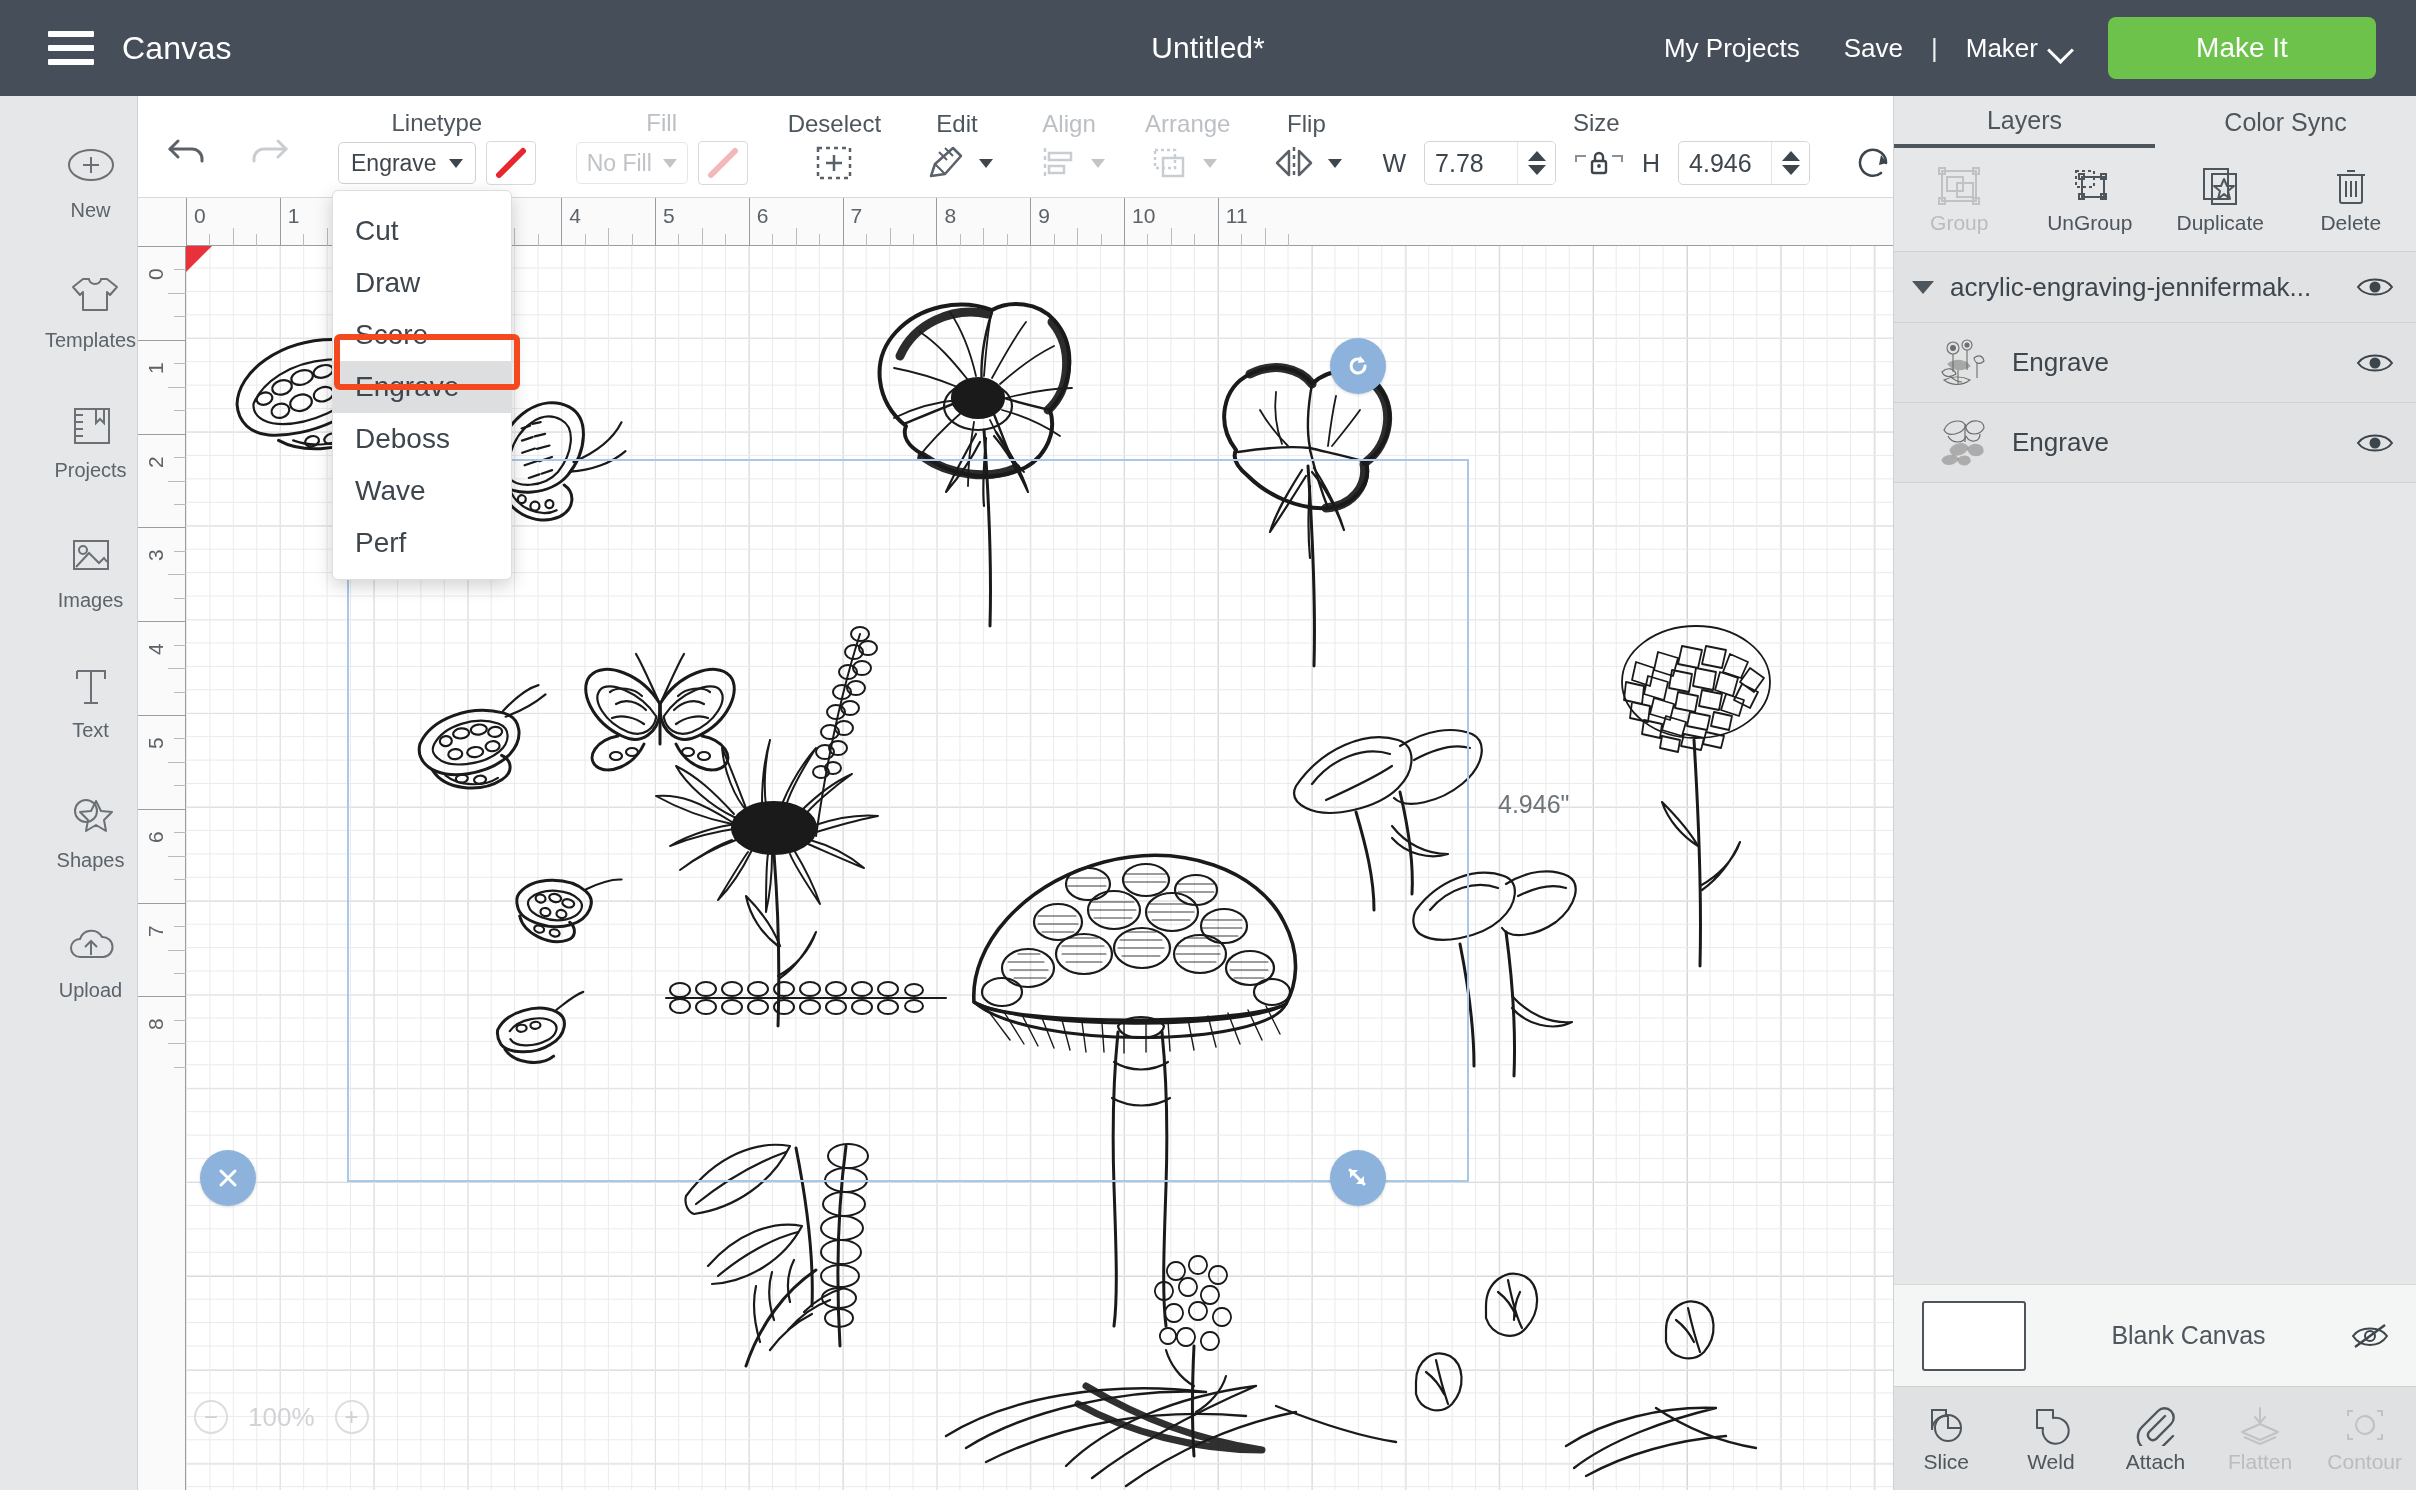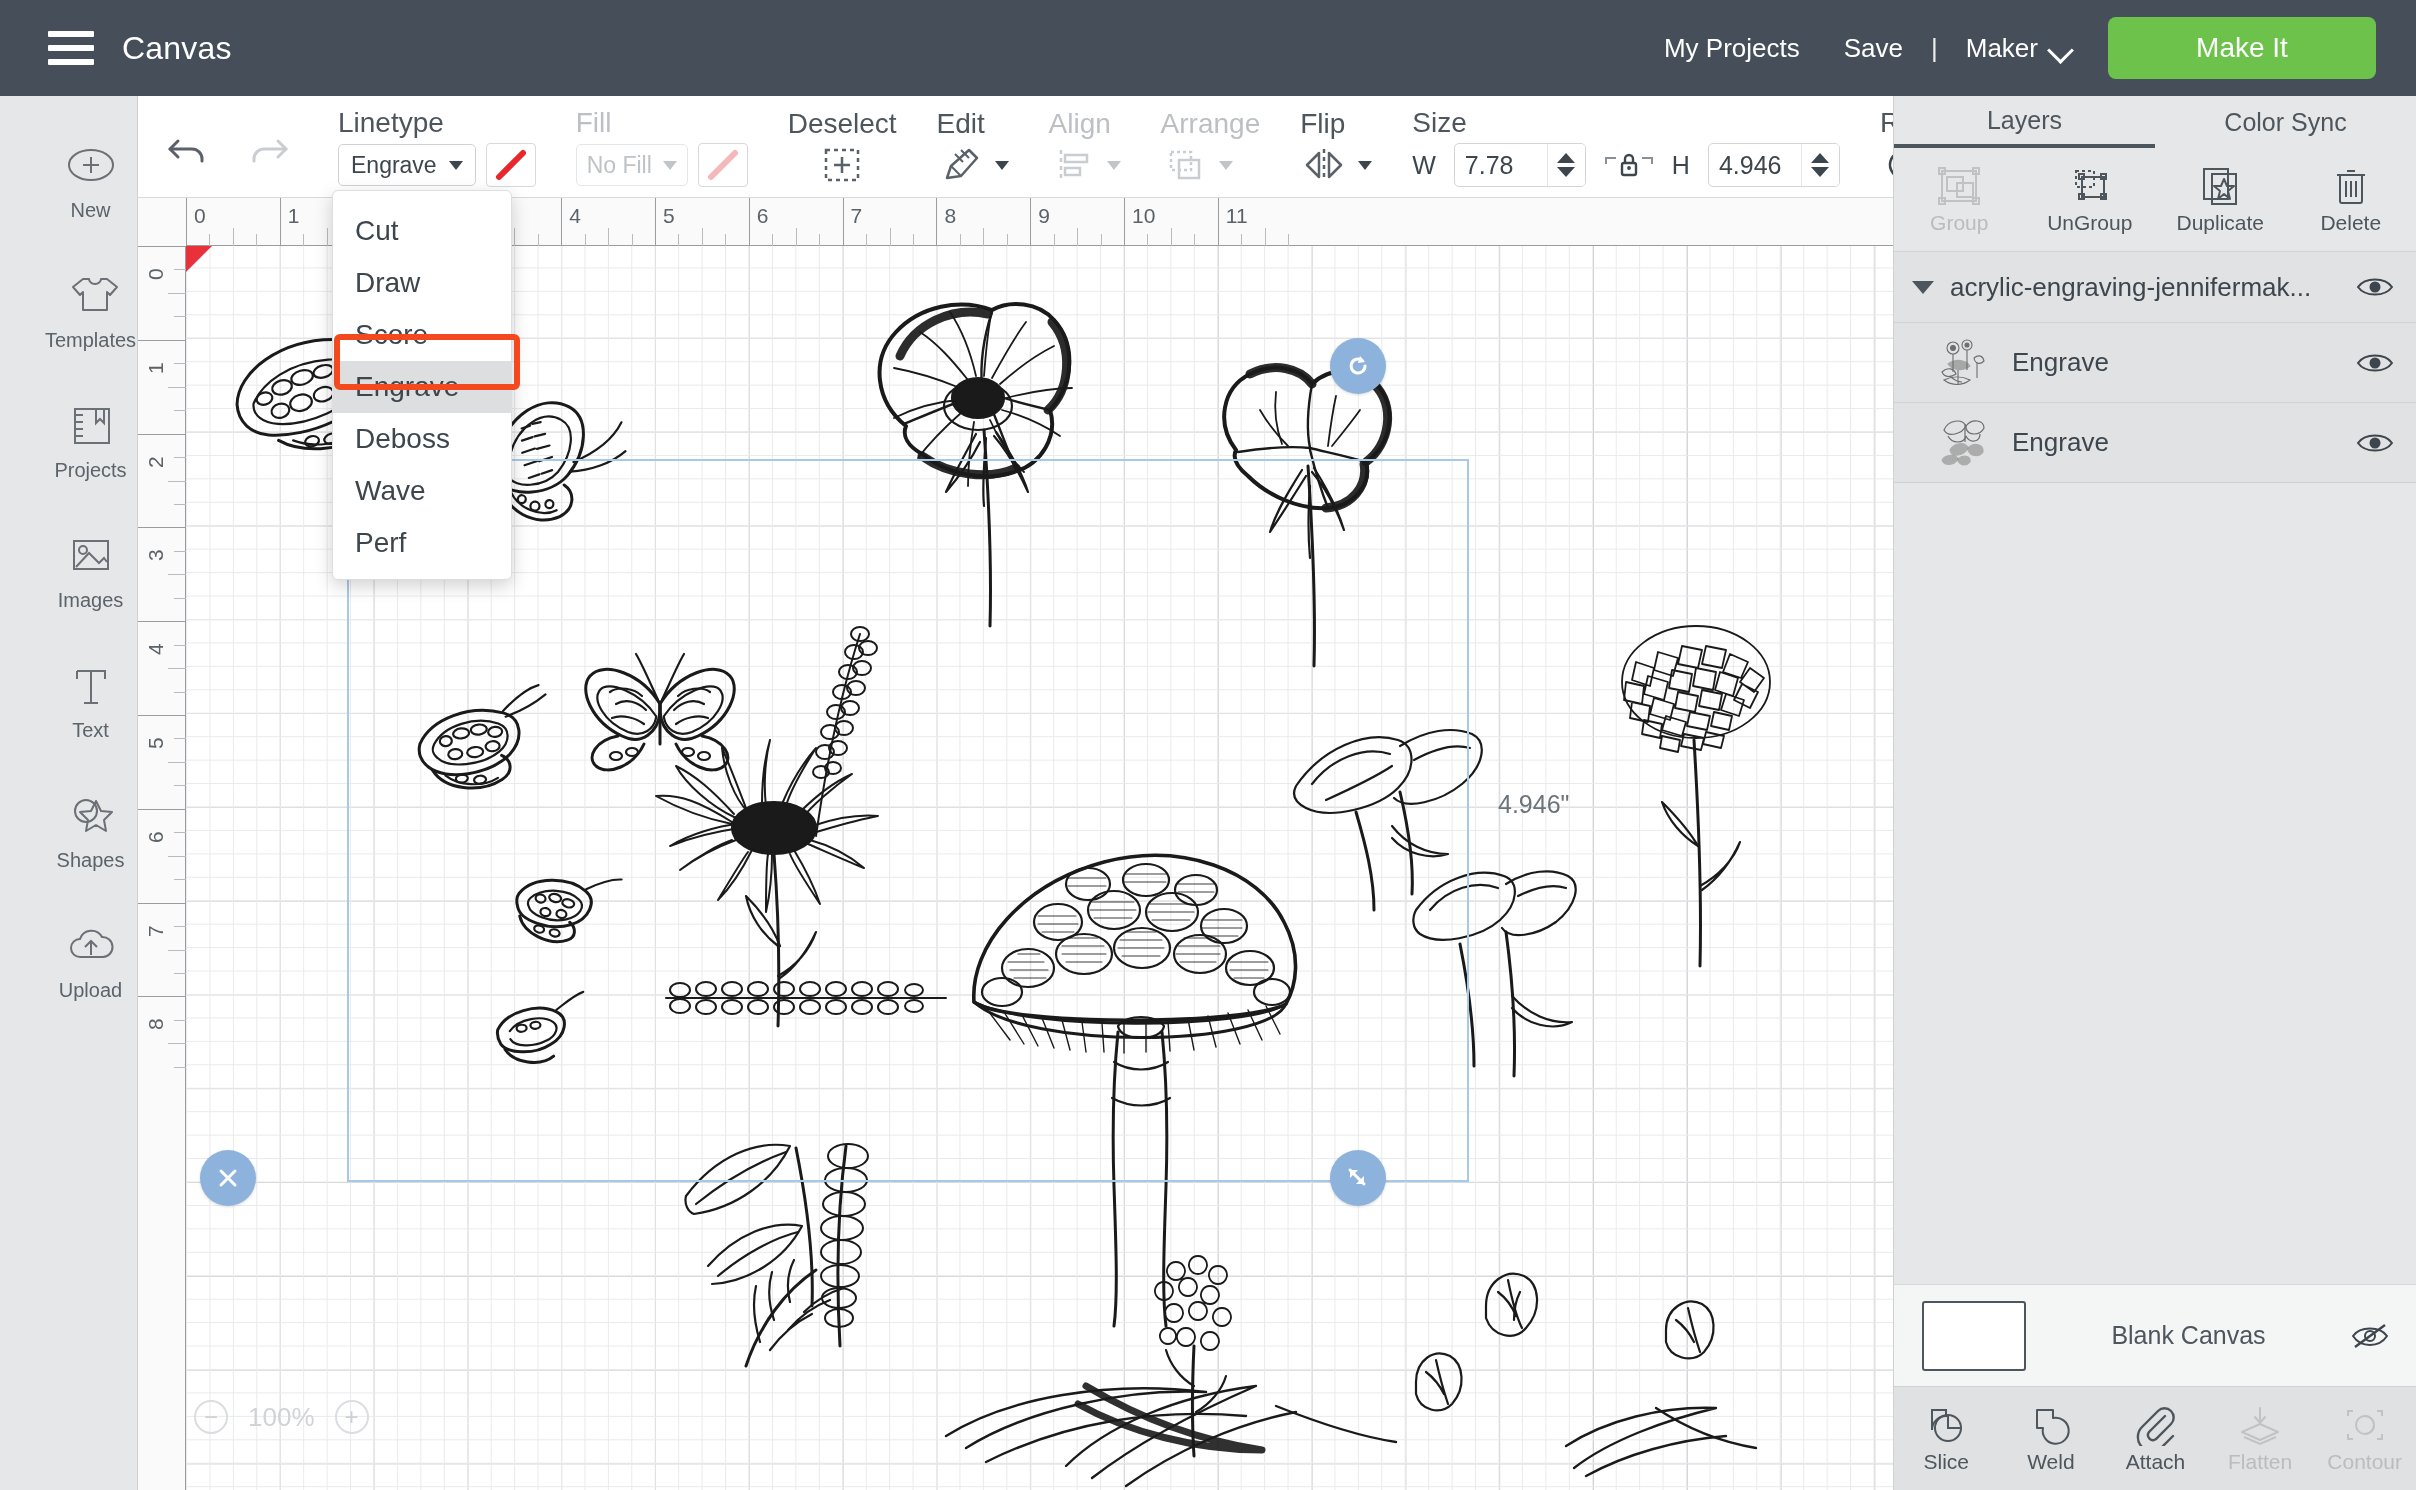--- a/index.html
+++ b/index.html
@@ -65,21 +65,21 @@
 
   
   .optbar {
     position: absolute; left: 138px; top: 96px; width: 1755px; height: 102px;
     background: #ffffff; border-bottom: 1px solid #d8d9da;
     display: flex; align-items: flex-start;
   }
   .ob-group { position: relative; height: 102px; display: flex; flex-direction: column;
     justify-content: center; padding: 0 20px; }
   .ob-div { width: 1px; height: 62px; background: #dcdddf; align-self: center; }
-  .ob-label { font-size: 28px; color: #4d555d; margin-bottom: 4px; }
+  .ob-label { font-size: 24px; color: #4d555d; margin-bottom: 4px; text-align: center; }
   .ob-label.dim { color: #bcc0c4; }
   .ob-row { display: flex; align-items: center; gap: 10px; }
 
   .undo-redo { display: flex; align-items: center; gap: 32px; padding: 0 26px; height: 102px; }
   .arrow-ic { width: 48px; height: 40px; cursor: pointer; }
 
   .lt-select {
     display: flex; align-items: center; justify-content: center; gap: 12px;
     border: 1px solid #cfd1d4; border-radius: 5px; background: #fff;
     height: 42px; min-width: 118px; padding: 0 12px; font-size: 23px; color: #3d454d; cursor: pointer;
@@ -245,20 +245,21 @@
       <div class="tlink">My Projects</div>
       <div class="tlink">Save</div>
       <div class="top-sep">|</div>
       <div class="machine">
         <span class="lbl">Maker</span>
         <span class="chev-down"></span>
       </div>
       <button class="makeit">Make It</button>
     </div>
   </div>
+  <div class="doc-title">Untitled*</div>
 
   <div class="rail">
     <div class="rail-item">
       <svg class="ic" viewBox="0 0 56 52">
         <ellipse cx="28" cy="24" rx="22" ry="15" fill="none" stroke="#6b7077" stroke-width="2"></ellipse>
         <path d="M28 16 V32 M20 24 H36" stroke="#6b7077" stroke-width="2" fill="none"></path>
       </svg>
       <div class="lb">New</div>
     </div>
     <div class="rail-item">

